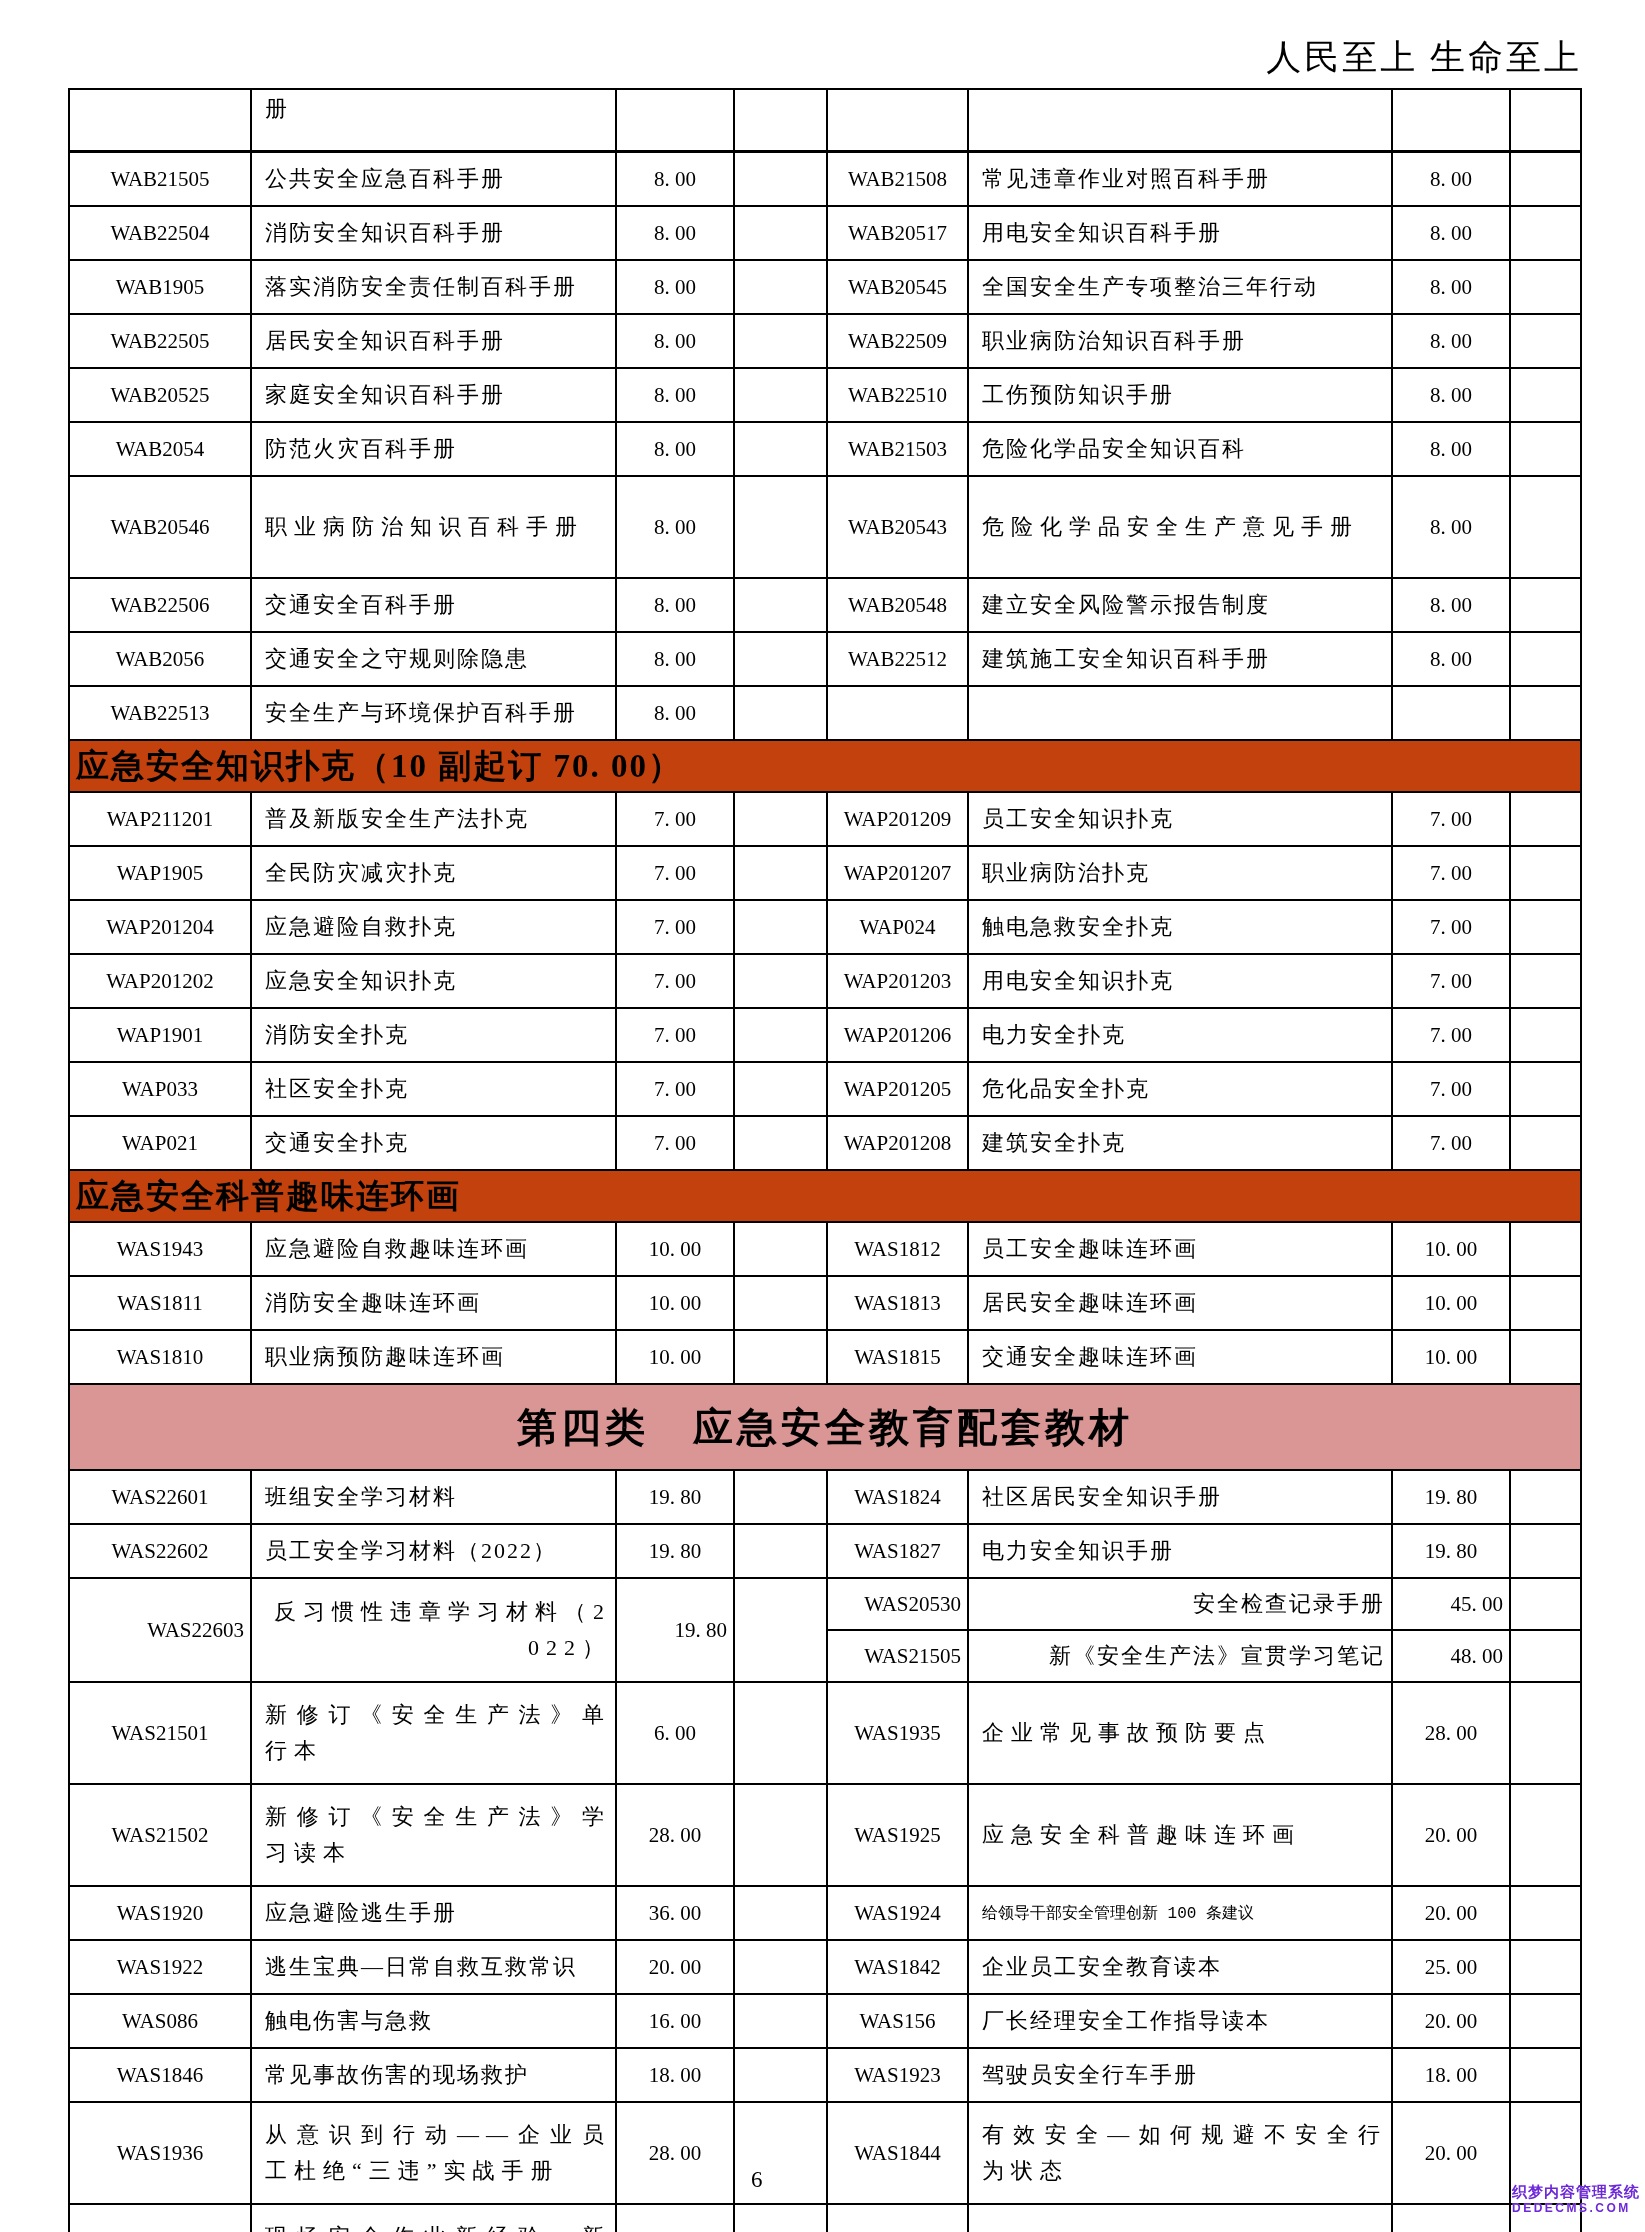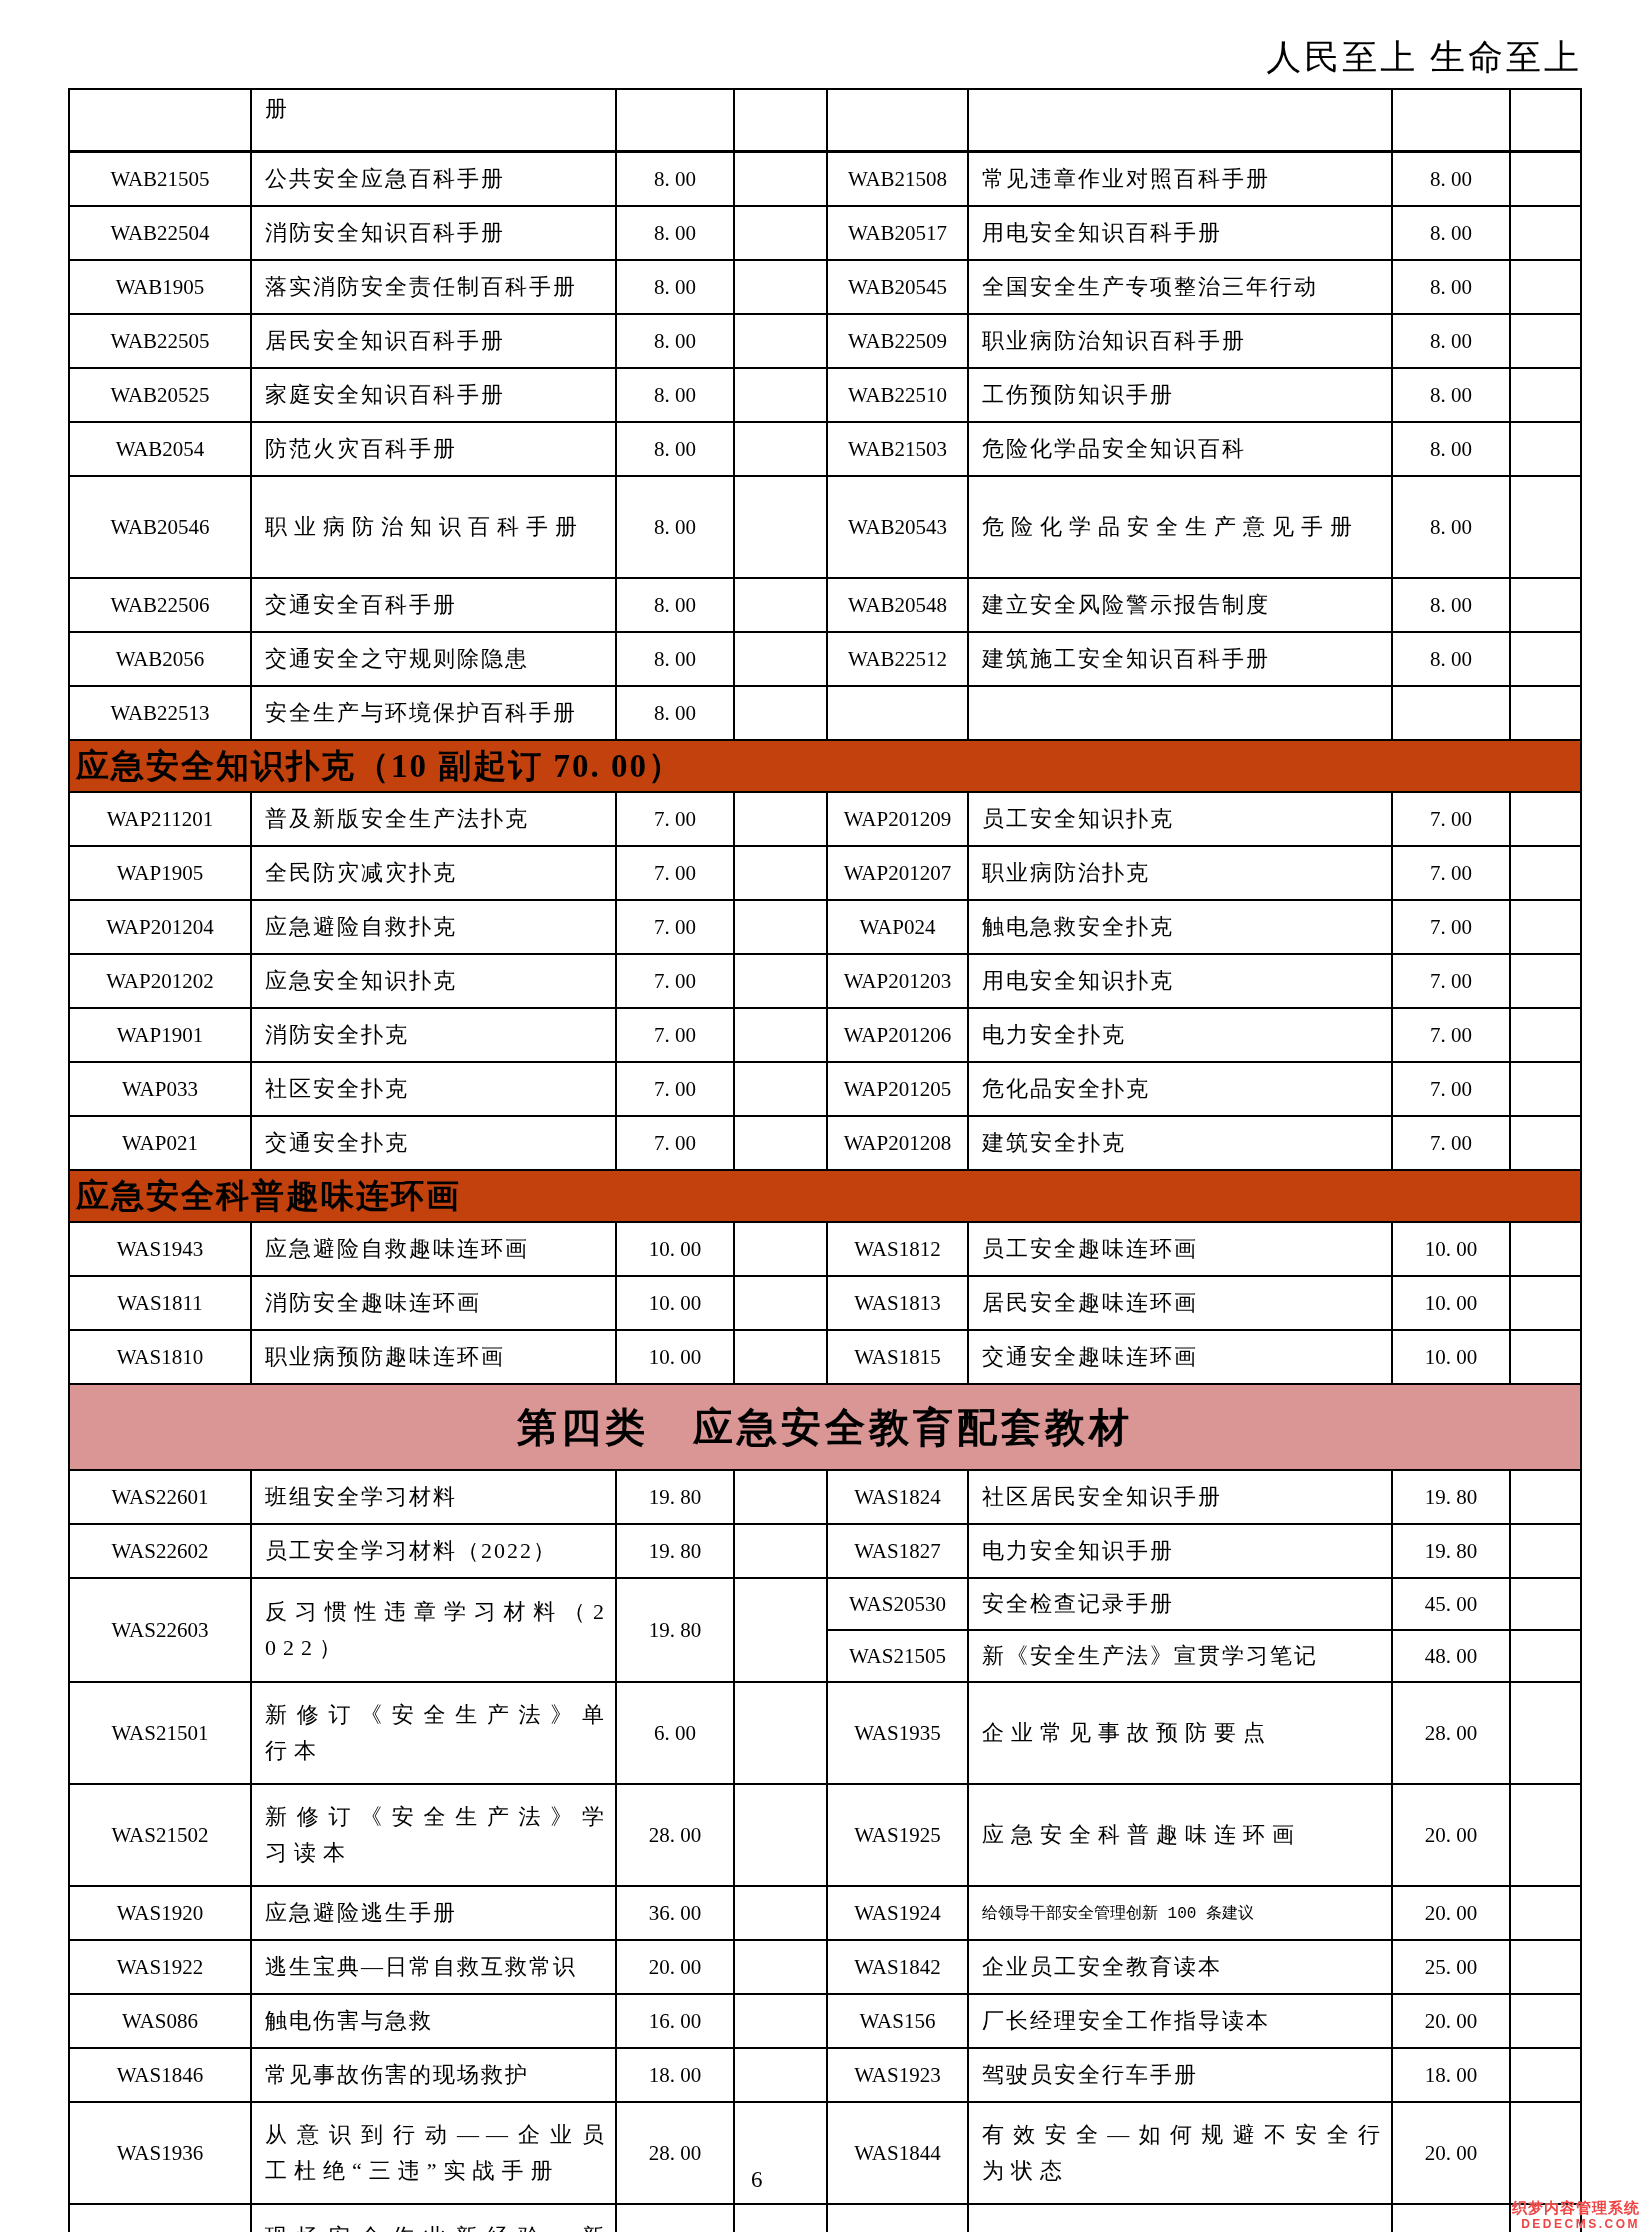--- a/index.html
+++ b/index.html
@@ -15,40 +15,40 @@
     border-collapse:collapse;table-layout:fixed;
   }
   td{
     border:2px solid #000;padding:2px 6px;font-size:22px;
     vertical-align:middle;overflow:hidden;word-break:break-all;
   }
   tr:last-child td{border-bottom:4px solid #000;}
   .r-cont td{height:54px;border-bottom:3px solid #000;}
   .r-std td{height:48px;}
   .r-tall td{height:96px;}
-  .r-half td{height:46px;}
+  .r-half td{height:46px;text-align:right;}
   .code{text-align:center;font-size:21px;}
   .tl{text-align:left;padding-left:13px;letter-spacing:2px;}
   .top{vertical-align:top;padding-top:4px;}
   .price-cell{text-align:center;font-size:21px;}
   .just{text-align:justify;letter-spacing:7px;line-height:1.65;padding-right:4px;}
   .small{font-size:16px;letter-spacing:0px;font-family:Liberation Mono, monospace;}
   .sec{
     background:#c2410c;font-weight:bold;font-size:33px;
     height:46px;letter-spacing:2px;
   }
   .cat{
     background:#D99694;text-align:center;font-weight:bold;font-size:40px;
     height:80px;letter-spacing:4px;font-family:"Liberation Sans", sans-serif;
   }
   .page-number{
     position:absolute;left:751px;top:2167px;font-size:23px;
   }
   .watermark{
-    position:absolute;right:6px;bottom:0;text-align:right;color:#ef4444;
+    position:absolute;right:6px;bottom:16px;text-align:left;color:#6d28d9;
     font-family:"Liberation Sans", sans-serif;font-weight:bold;line-height:1.3;
     text-shadow:0 0 1px #ffffff;
   }
   .wm1{font-size:15px;letter-spacing:1px;}
   .wm2{font-size:12px;letter-spacing:2.5px;}
 </style>
 </head>
 <body>
 
 <div class="slogan">人民至上  生命至上</div>

